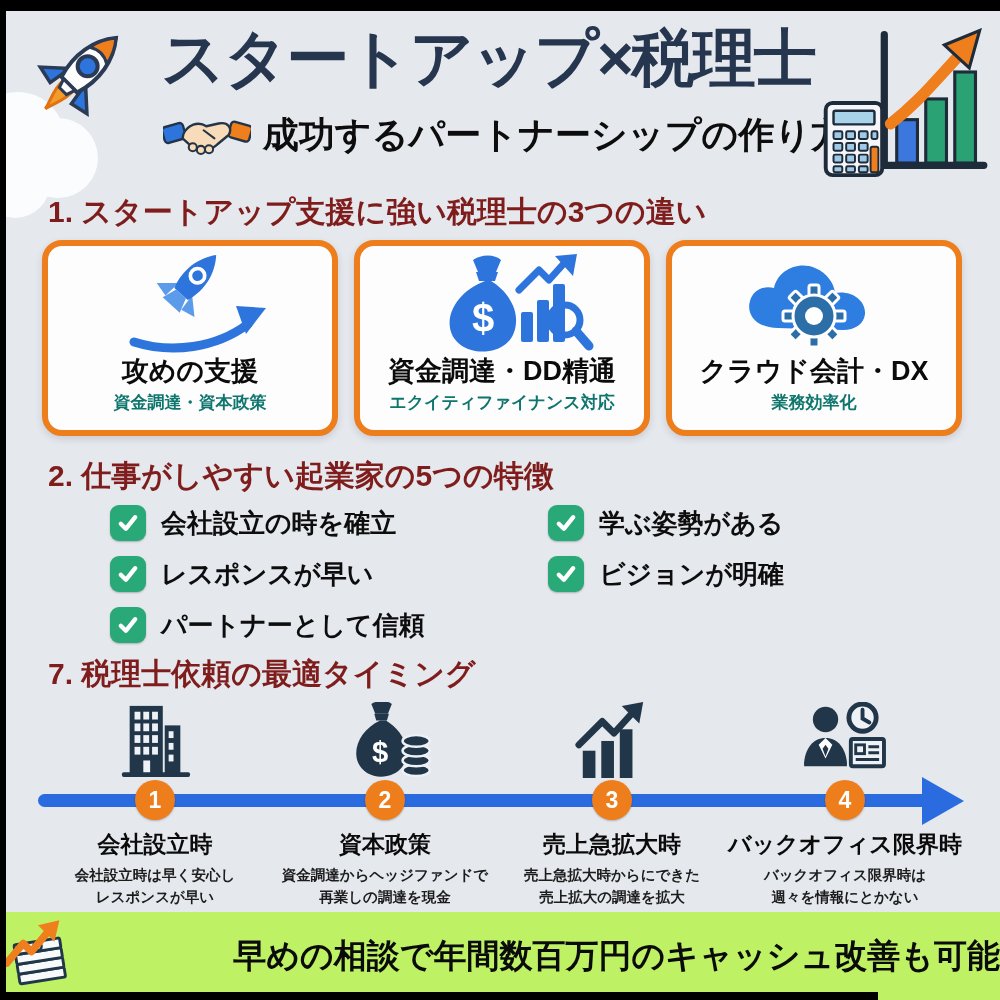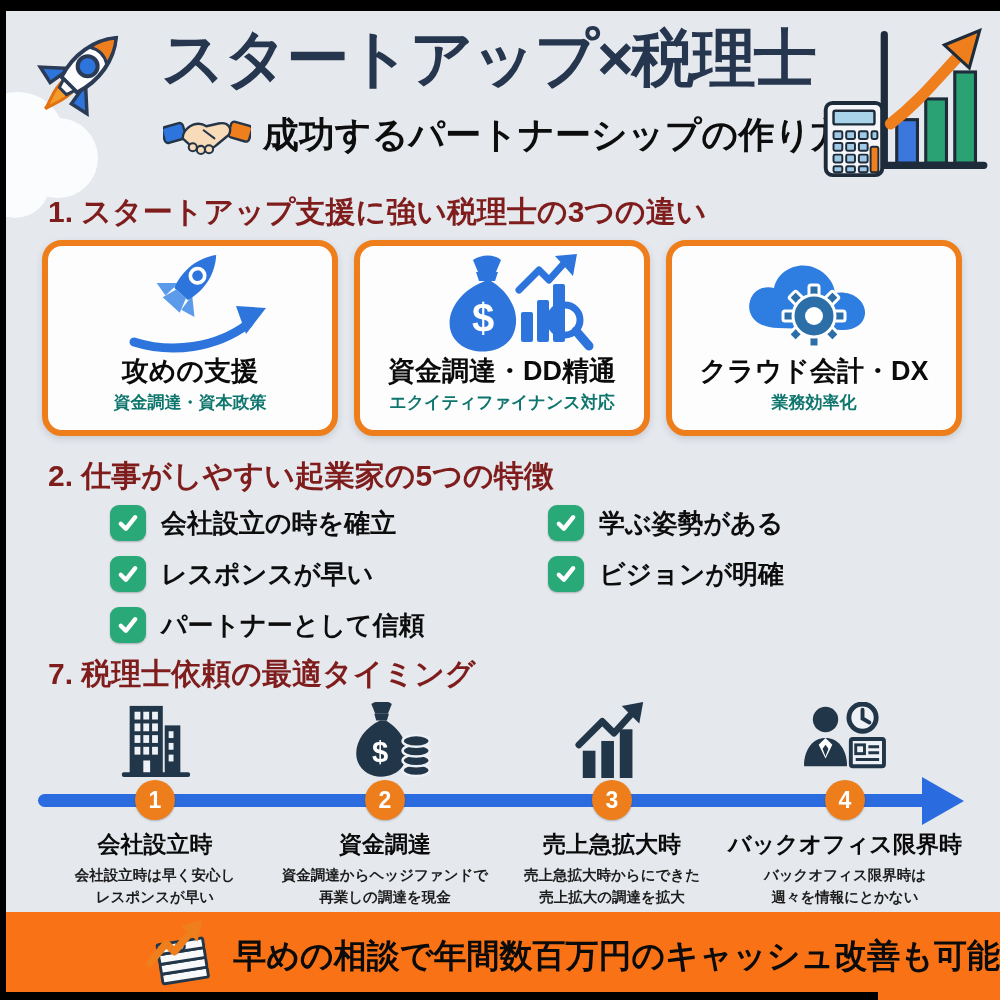--- a/index.html
+++ b/index.html
@@ -76,22 +76,22 @@
   .tl-circle{
     width:40px;height:40px;margin:2px auto 0;border-radius:50%;background:#ee7d1b;
     color:#fff;font-size:23px;font-weight:900;line-height:40px;text-align:center;
     box-shadow:0 1px 2px rgba(0,0,0,.25);
   }
   .tl-title{margin-top:9px;font-size:23px;font-weight:900;color:#0b0b0b;white-space:nowrap;}
   .tl-desc{margin-top:5px;font-size:14.5px;font-weight:700;color:#1c1c1c;line-height:1.5;}
 
   
   .footer-band{
-    position:absolute;left:0;top:912px;width:1000px;height:88px;background:#f97316;
-    display:flex;align-items:center;justify-content:flex-end;gap:14px;
+    position:absolute;left:0;top:912px;width:1000px;height:88px;background:#bef264;
+    display:flex;align-items:center;justify-content:space-between;gap:14px;
   }
   .footer-text{font-size:33px;font-weight:900;color:#0b0b0b;white-space:nowrap;}
 </style>
 </head>
 <body>
 
 <div class="page">
 
   <div class="cloud" style="left:-30px;top:92px;width:95px;height:95px;"></div>
   <div class="cloud" style="left:18px;top:118px;width:80px;height:80px;"></div>
@@ -325,21 +325,21 @@
         <text x="43" y="62" font-size="30" font-weight="bold" fill="#fff" text-anchor="middle" font-family="Liberation Sans, sans-serif">$</text>
         <g fill="#223649" stroke="#eef1f5" stroke-width="2.5">
           <ellipse cx="80" cy="70" rx="14" ry="6"></ellipse>
           <ellipse cx="80" cy="60" rx="14" ry="6"></ellipse>
           <ellipse cx="80" cy="50" rx="14" ry="6"></ellipse>
           <ellipse cx="80" cy="40" rx="14" ry="6"></ellipse>
         </g>
       </svg>
     </div>
     <div class="tl-circle">2</div>
-    <div class="tl-title">資金調達</div>
+    <div class="tl-title">資本政策</div>
     <div class="tl-desc">
       <span>資金調達からヘッジファンドで</span><br>
       <span>再業しの調達を現金</span>
     </div>
   </div>
 
   <div class="tl-step" style="left:484px;">
     <div class="tl-icon">
       <svg width="96" height="76" viewBox="0 0 96 78">
         <rect x="18" y="50" width="13" height="28" fill="#223649"></rect>

